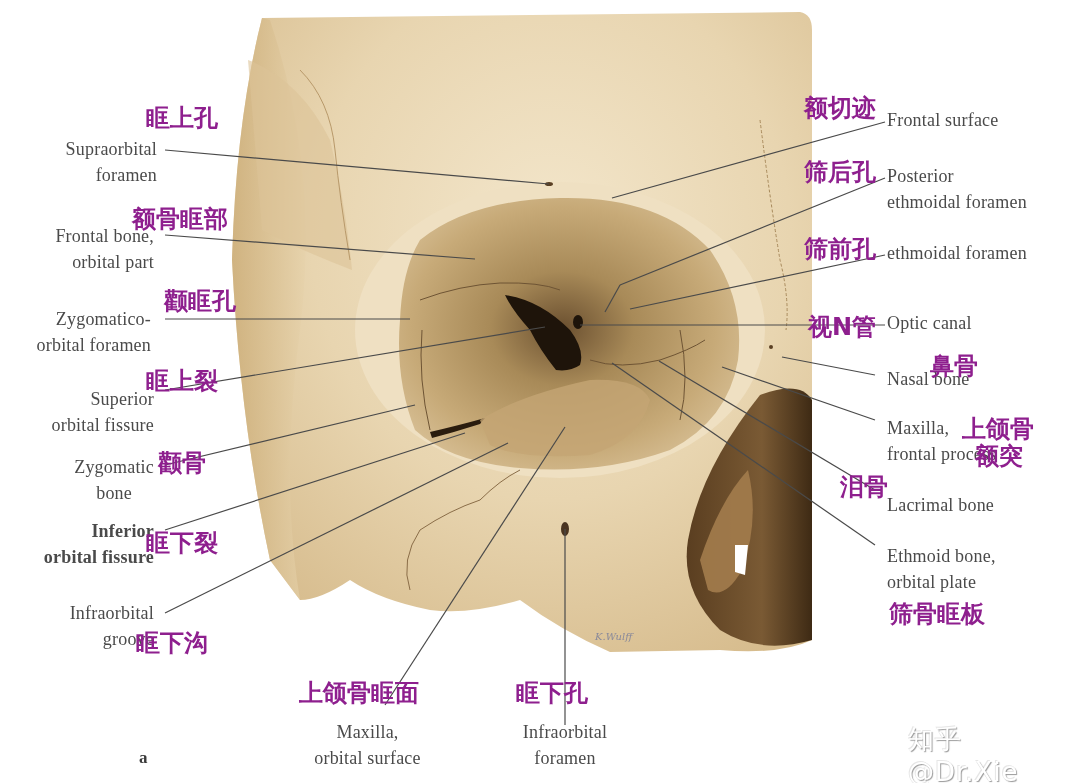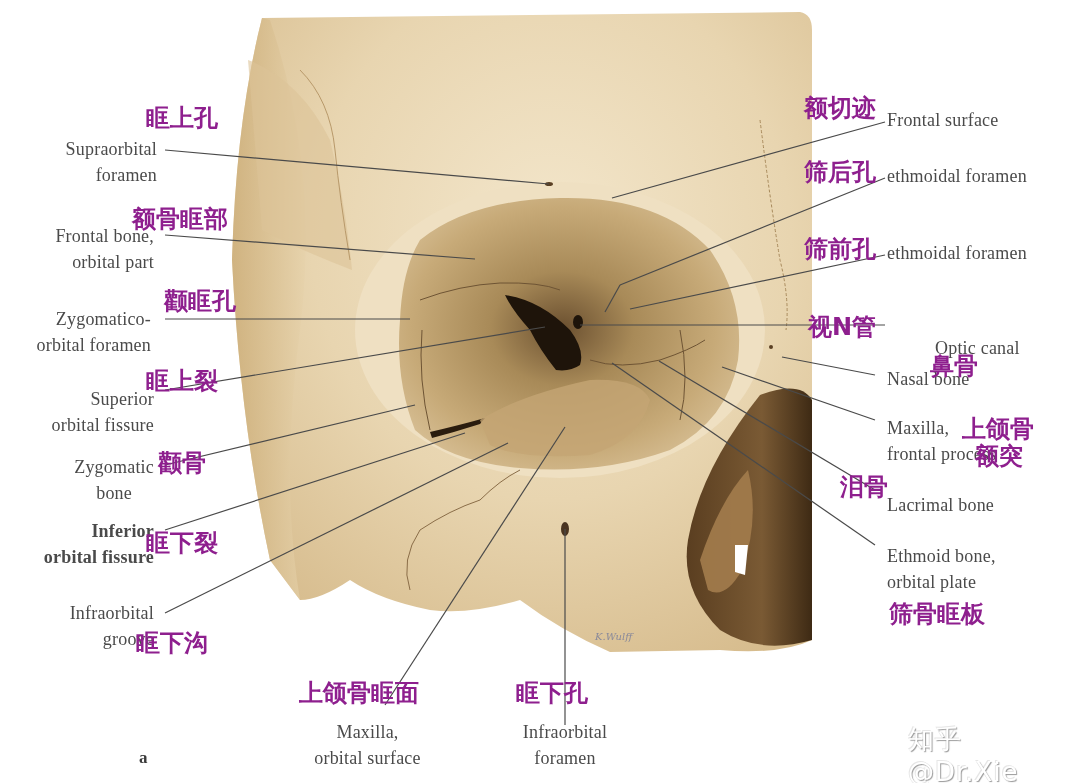--- a/index.html
+++ b/index.html
@@ -152,30 +152,31 @@
   <div class="en c" style="left:505px;width:120px;top:719px;">
     <div>Infraorbital</div>
     <div>foramen</div>
   </div>
 
   <div class="zh" style="left:804px;top:94px;">额切迹</div>
   <div class="en" style="left:887px;top:107px;">Frontal surface</div>
 
   <div class="zh" style="left:804px;top:158px;">筛后孔</div>
   <div class="en" style="left:887px;top:163px;">
+    <div>Posterior</div>
     <div>ethmoidal foramen</div>
   </div>
 
   <div class="zh" style="left:804px;top:235px;">筛前孔</div>
   <div class="en" style="left:887px;top:240px;">
     <div>ethmoidal foramen</div>
   </div>
 
   <div class="zh" style="left:808px;top:313px;">视N管</div>
-  <div class="en" style="left:887px;top:335px;margin-left:48px;">Optic canal</div>
+  <div class="en" style="left:887px;top:310px;">Optic canal</div>
 
   <div class="en" style="left:887px;top:366px;">Nasal bone</div>
   <div class="zh" style="left:930px;top:352px;">鼻骨</div>
 
   <div class="en" style="left:887px;top:415px;">
     <div>Maxilla,</div>
     <div>frontal process</div>
   </div>
   <div class="zh" style="left:962px;top:415px;">上颌骨</div>
   <div class="zh" style="left:975px;top:442px;">额突</div>

